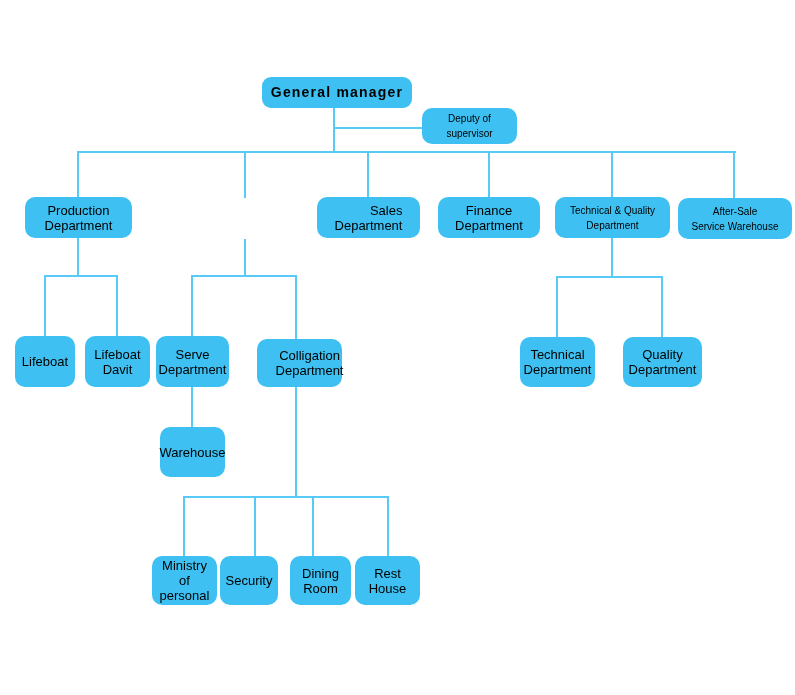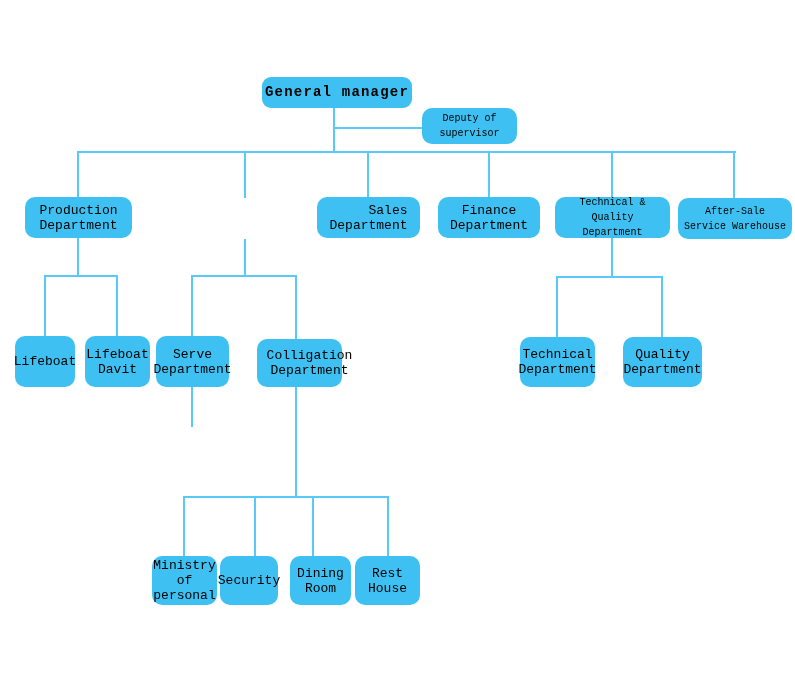--- a/index.html
+++ b/index.html
@@ -5,21 +5,21 @@
   html, body {
     margin: 0;
     padding: 0;
     background: #ffffff;
   }
   .stage {
     position: relative;
     width: 795px;
     height: 695px;
     background: var(--background, #ffffff);
-    font-family: Liberation Mono, monospace;
+    font-family: Liberation Sans, sans-serif;
     overflow: hidden;
   }
   .line {
     position: absolute;
     background: var(--line, #57caf7);
   }
   .node {
     position: absolute;
     background: var(--box-fill, #3ec1f2);
     border-radius: 10px;
@@ -99,20 +99,21 @@
 Service Warehouse</div>
 
   <div class="node" style="left:15px; top:336px; width:60px; height:51px;">Lifeboat</div>
   <div class="node" style="left:85px; top:336px; width:65px; height:51px;">Lifeboat
 Davit</div>
   <div class="node" style="left:156px; top:336px; width:73px; height:51px;">Serve
 Department</div>
   <div class="node" style="left:257px; top:339px; width:85px; height:48px;padding-left:22px;">Colligation
 Department</div>
 
+  <div class="node" style="left:160px; top:427px; width:65px; height:50px;">Warehouse</div>
 
   <div class="node" style="left:520px; top:337px; width:75px; height:50px;">Technical
 Department</div>
   <div class="node" style="left:623px; top:337px; width:79px; height:50px;">Quality
 Department</div>
 
   <div class="node" style="left:152px; top:556px; width:65px; height:49px;">Ministry
 of personal</div>
   <div class="node" style="left:220px; top:556px; width:58px; height:49px;">Security</div>
   <div class="node" style="left:290px; top:556px; width:61px; height:49px;">Dining

